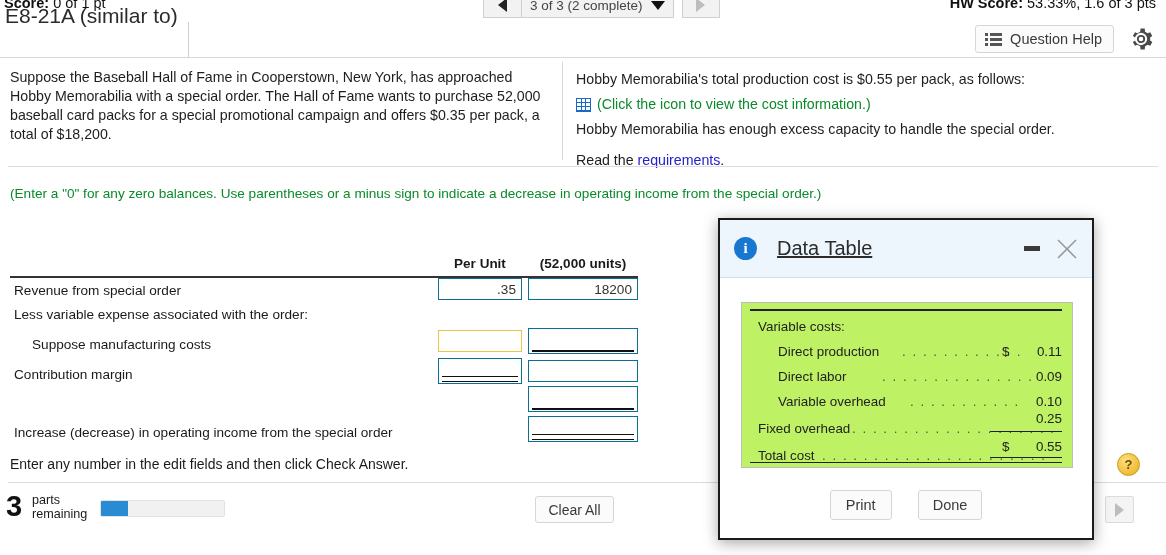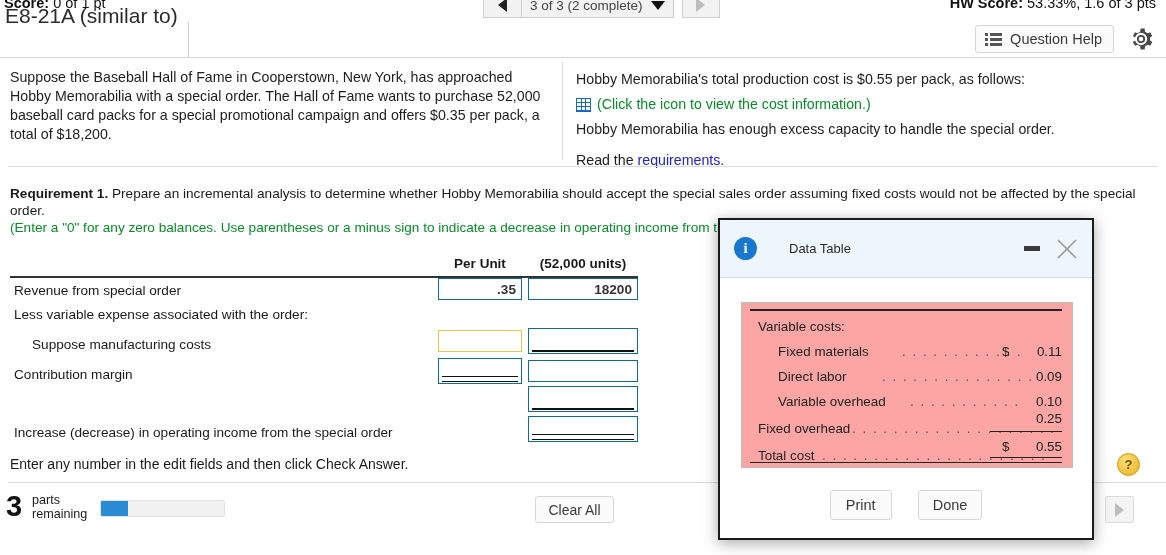--- a/index.html
+++ b/index.html
@@ -140,21 +140,21 @@
   }
 
   .rowlabel {
     position: absolute; font-size: 13.6px; color: #1a1a1a; white-space: nowrap;
   }
 
   .cell {
     position: absolute; height: 22px;
     border: 1.4px solid #0b6e93; background: #fff;
     font-size: 13.6px; color: #333;
-    text-align: right; padding: 1px 5px 16px 4px; line-height: 19px; font-weight: bold;
+    text-align: right; padding: 1px 5px 16px 4px; line-height: 19px;
   }
   .cell.pu { left: 438px; width: 84px; }
   .cell.to { left: 528px; width: 110px; }
   .cell.focus { border-color: #e7c64a; }
   .ul-single::after {
     content: ""; position: absolute; left: 3px; right: 3px; bottom: 1px;
     height: 1.6px; background: #111;
   }
   .ul-double::after {
     content: ""; position: absolute; left: 3px; right: 3px; bottom: 1px;
@@ -219,32 +219,32 @@
   .dlg-head {
     height: 58px; background: #eef6fd; border-bottom: 1px solid #cfe2f3;
     display: flex; align-items: center; padding: 0 14px;
   }
   .info-ic {
     width: 23px; height: 23px; border-radius: 50%; background: #1878d0;
     color: #fff; font-size: 15px; font-weight: bold;
     display: flex; align-items: center; justify-content: center;
     font-family: "Liberation Serif", serif;
   }
-  .dlg-title { margin-left: 32px; font-size: 13px; color: #2b2b2b; }
+  .dlg-title { margin-left: 20px; font-size: 20px; color: #2b2b2b; text-decoration: underline; }
   .dlg-min {
     position: absolute; right: 52px; top: 26px;
     width: 16px; height: 5px; background: #3a3a3a; cursor: pointer;
   }
   .dlg-close {
     position: absolute; right: 12px; top: 16px; width: 26px; height: 26px;
     cursor: pointer;
   }
   .dt-box {
     position: absolute; left: 21px; top: 82px; width: 332px; height: 166px;
-    border: 1px solid #bdbdbd; background: #fca5a5;
+    border: 1px solid #bdbdbd; background: #bef264;
   }
   .dt-toprule {
     position: absolute; left: 8px; top: 6px; width: 312px; height: 1.6px; background: #222;
   }
   .dt-line {
     position: absolute; font-size: 13.4px; color: #222; white-space: nowrap;
   }
   .dt-lead { color: #555; letter-spacing: 1.5px; }
   .dt-dollar { position: absolute; font-size: 13.4px; color: #222; }
   .dt-val {
@@ -352,23 +352,20 @@
     </div>
     <div class="ln">Hobby Memorabilia has enough excess capacity to handle the special order.</div>
     <div class="ln" style="margin-top:12px;">
       <span>Read the </span><span class="bluelink">requirements</span><span>.</span>
     </div>
   </div>
 
   <div class="hr-main"></div>
 
   <div class="req">
-    <div>
-      <b>Requirement 1.</b><span> Prepare an incremental analysis to determine whether Hobby Memorabilia should accept the special sales order assuming fixed costs would not be affected by the special order.</span>
-    </div>
     <div class="req-note">(Enter a "0" for any zero balances. Use parentheses or a minus sign to indicate a decrease in operating income from the special order.)</div>
   </div>
 
   <div class="atable">
     <div class="hdr-total">Total Order</div>
   </div>
   <div class="hdr-perunit">Per Unit</div>
   <div class="hdr-units">(52,000 units)</div>
   <div class="hdr-rule"></div>
 
@@ -427,21 +424,21 @@
         <line x1="4" y1="4" x2="22" y2="22" stroke="#9a9a9a" stroke-width="1.6"></line>
         <line x1="22" y1="4" x2="4" y2="22" stroke="#9a9a9a" stroke-width="1.6"></line>
       </svg>
     </div>
 
     <div class="dt-box">
       <div class="dt-toprule"></div>
 
       <div class="dt-line" style="left:16px; top:16px;">Variable costs:</div>
 
-      <div class="dt-line" style="left:36px; top:41px;">Fixed materials</div>
+      <div class="dt-line" style="left:36px; top:41px;">Direct production</div>
       <div class="dt-line dt-lead" style="left:160px; top:41px;">. . . . . . . . . . . .</div>
       <div class="dt-dollar" style="left:260px; top:41px;">$</div>
       <div class="dt-val" style="left:274px; top:41px;">0.11</div>
 
       <div class="dt-line" style="left:36px; top:66px;">Direct labor</div>
       <div class="dt-line dt-lead" style="left:140px; top:66px;">. . . . . . . . . . . . . . .</div>
       <div class="dt-dollar" style="left:260px; top:66px;"></div>
       <div class="dt-val" style="left:274px; top:66px;">0.09</div>
 
       <div class="dt-line" style="left:36px; top:91px;">Variable overhead</div>

